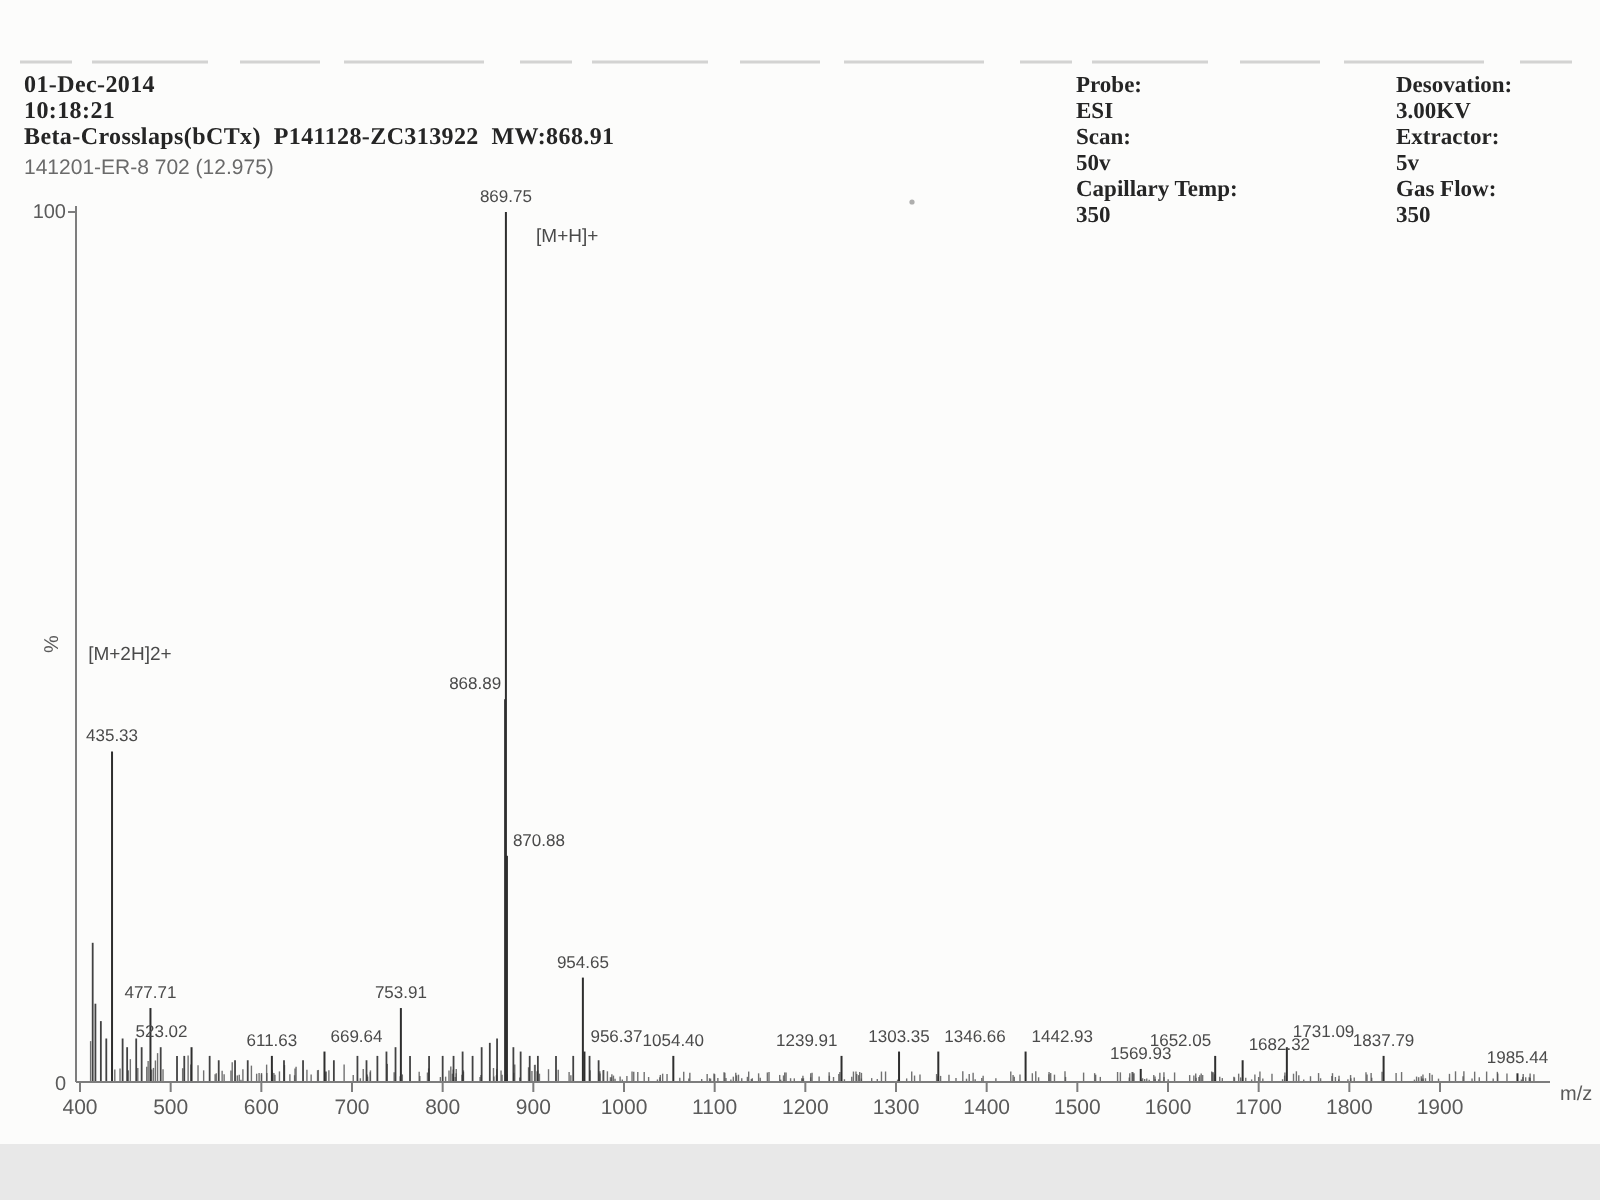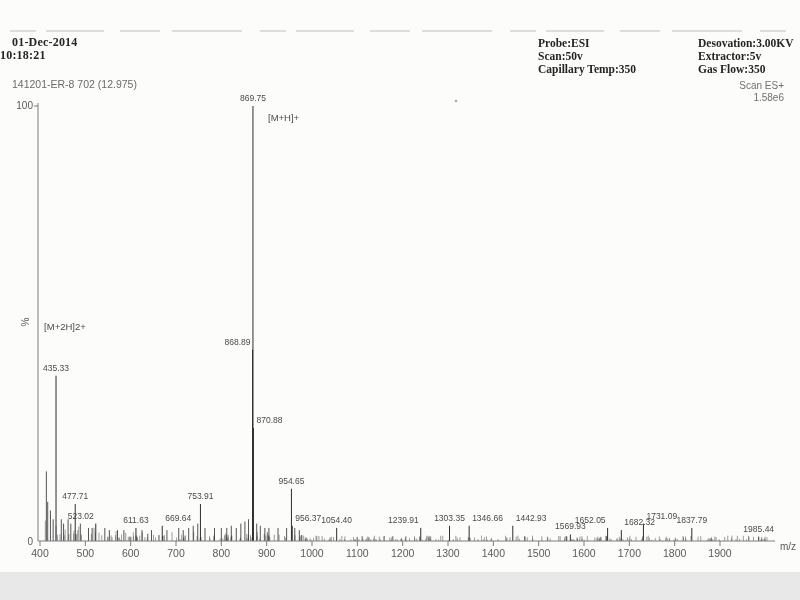--- a/index.html
+++ b/index.html
@@ -14,33 +14,34 @@
     white-space:pre;line-height:13px;
   }
   .hdr-gray{
     position:absolute;font-family:Liberation Sans, sans-serif;
     font-size:10.5px;color:#6a6a6a;white-space:pre;
   }
   .params{
     position:absolute;font-family:"Liberation Serif",serif;
     font-weight:bold;font-size:11.5px;color:#252525;
   }
-  .params .row{display:flex;justify-content:flex-start;line-height:13px;}
+  .params .row{display:flex;justify-content:flex-start;line-height:13px;flex-direction:column;}
   .scan-right{
     position:absolute;text-align:right;font-size:10px;color:#6f6f6f;line-height:12px;
   }
   svg text{font-family:"Liberation Sans",sans-serif;}
 </style>
 </head>
 <body>
 
 <div class="page">
 
   <div class="hdr-serif" style="left:12px;top:36px">01-Dec-2014</div>
-  <div class="hdr-serif" style="left:0;top:49px">10:18:21</div>
+  <div class="hdr-serif" style="left:12px;top:49px">10:18:21</div>
+  <div class="hdr-serif" style="left:12px;top:62px">Beta-Crosslaps(bCTx)  P141128-ZC313922  MW:868.91</div>
   <div class="hdr-gray" style="left:12px;top:78px">141201-ER-8 702 (12.975)</div>
 
   <div class="params" style="left:538px;top:37px;width:124px">
     <div class="row">
       <span>Probe:</span>
       <span>ESI</span>
     </div>
     <div class="row">
       <span>Scan:</span>
       <span>50v</span>
@@ -59,24 +60,20 @@
     <div class="row">
       <span>Extractor:</span>
       <span>5v</span>
     </div>
     <div class="row">
       <span>Gas Flow:</span>
       <span>350</span>
     </div>
   </div>
 
-  <div class="scan-right" style="right:16px;top:80px;width:120px">
-    <div>Scan ES+</div>
-    <div>1.58e6</div>
-  </div>
 
   <svg id="spectrum" width="800" height="600" viewBox="0 0 800 600" style="position:absolute;left:0;top:0">
       <line x1="10" y1="31" x2="795" y2="31" stroke="#b8b8b8" stroke-width="1.4" stroke-dasharray="26 10 58 16 40 12 70 18" opacity="0.6"></line>
       <circle cx="456" cy="101" r="1.3" fill="#9a9a9a" opacity="0.8"></circle>
       <line x1="185.2315561460952" y1="541" x2="185.2315561460952" y2="535.1963117930741" stroke="#4f4f4f" stroke-width="0.7" opacity="0.8"></line>
       <line x1="566.5623745114232" y1="541" x2="566.5623745114232" y2="536.9159519959125" stroke="#4f4f4f" stroke-width="0.7" opacity="0.8"></line>
       <line x1="231.70330182204643" y1="541" x2="231.70330182204643" y2="535.1930135236674" stroke="#4f4f4f" stroke-width="0.7" opacity="0.8"></line>
       <line x1="547.833641797776" y1="541" x2="547.833641797776" y2="537.3578085478978" stroke="#4f4f4f" stroke-width="0.7" opacity="0.8"></line>
       <line x1="246.744711140121" y1="541" x2="246.744711140121" y2="534.0094399782146" stroke="#4f4f4f" stroke-width="0.7" opacity="0.8"></line>
       <line x1="507.13392954657473" y1="541" x2="507.13392954657473" y2="538.3163252397441" stroke="#4f4f4f" stroke-width="0.7" opacity="0.8"></line>

